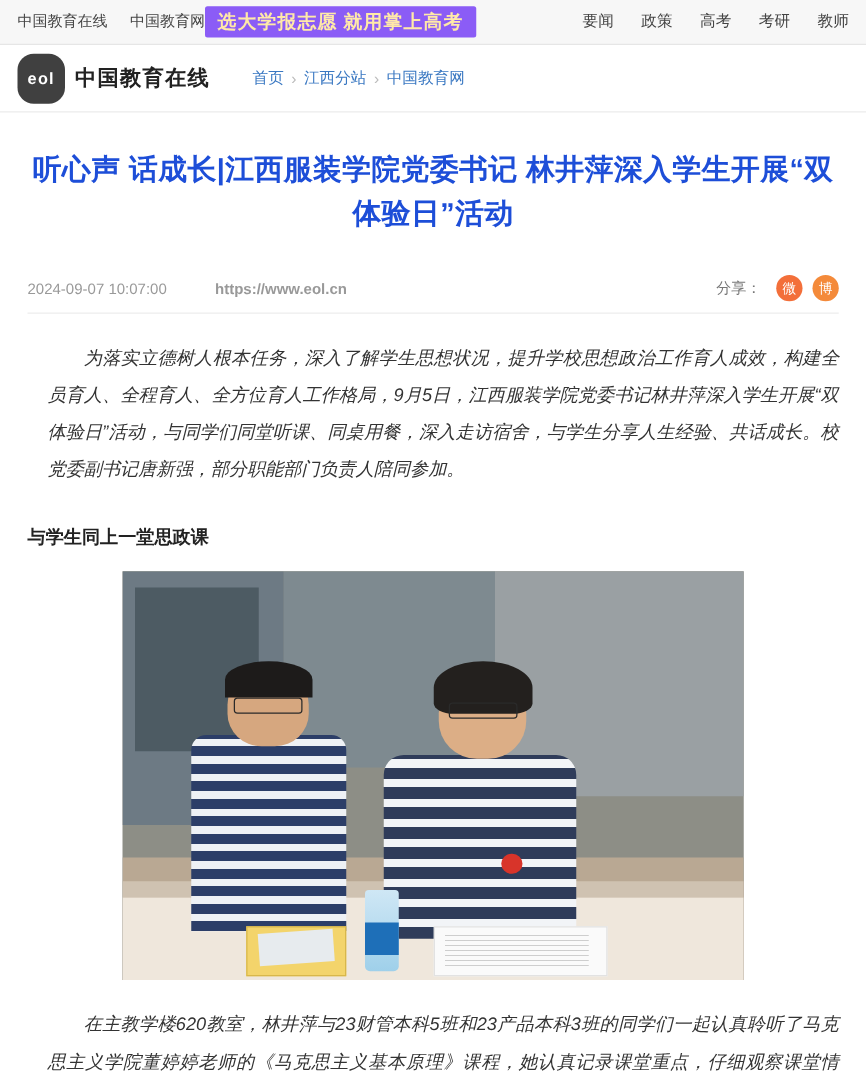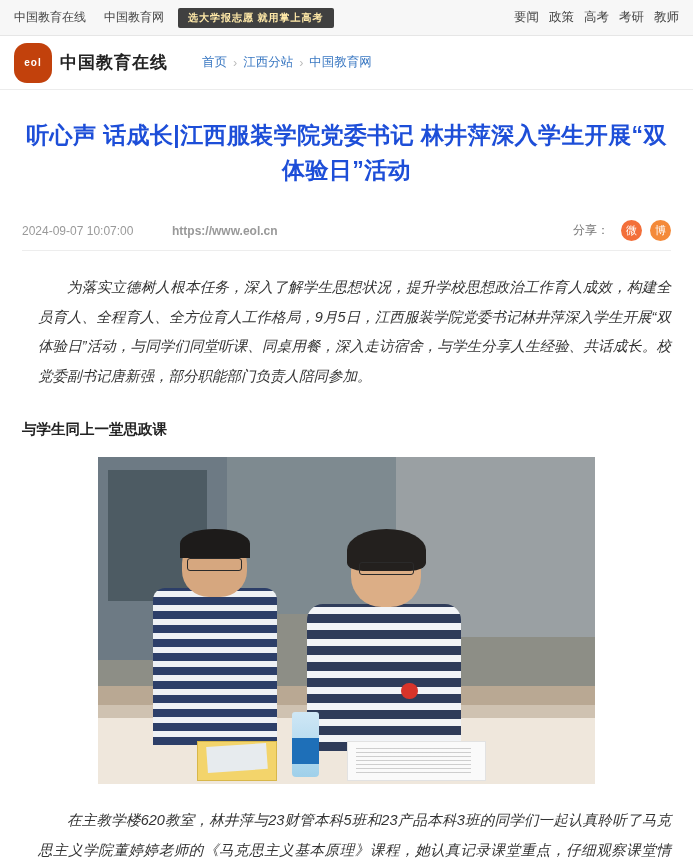--- a/index.html
+++ b/index.html
@@ -18,49 +18,48 @@
     background: #f7f7f7;
     border-bottom: 1px solid #e6e6e6;
     display: flex;
     align-items: center;
     padding: 0 14px;
     font-size: 12px;
   }
   .topbar-left { display: flex; align-items: center; gap: 18px; }
   .topbar-left a { color: #444; text-decoration: none; white-space: nowrap; }
   .topbar-banner {
-    margin-left: 14px;
-    background: #404040;
+    background: #8b5cf6;
     color: #ffe9a8;
-    font-size: 10px;
+    font-size: 15px;
     font-weight: bold;
     padding: 3px 10px;
     border-radius: 2px;
     letter-spacing: 1px;
     font-family: "Liberation Serif", serif;
     white-space: nowrap;
   }
-  .topbar-right { margin-left: auto; display: flex; align-items: center; gap: 10px; }
+  .topbar-right { margin-left: auto; display: flex; align-items: center; gap: 22px; }
   .topbar-right a { color: #444; text-decoration: none; font-size: 12.5px; white-space: nowrap; }
 
   
   .header {
     height: 54px;
     display: flex;
     align-items: center;
     padding: 0 14px;
     border-bottom: 1px solid #ececec;
   }
   .logo-wrap { display:flex; align-items:center; gap:8px; }
   .logo-mark {
     width: 38px; height: 40px;
     border-radius: 13px;
-    background: #c2410c;
+    background: #404040;
     color: #fff;
-    font-size: 10px;
+    font-size: 13px;
     font-weight: bold;
     display:flex; align-items:center; justify-content:center;
     letter-spacing: 1px;
     font-family: "Liberation Sans", sans-serif;
   }
   .logo-text {
     font-size: 17px;
     color: #222;
     font-weight: bold;
     letter-spacing: 1px;

